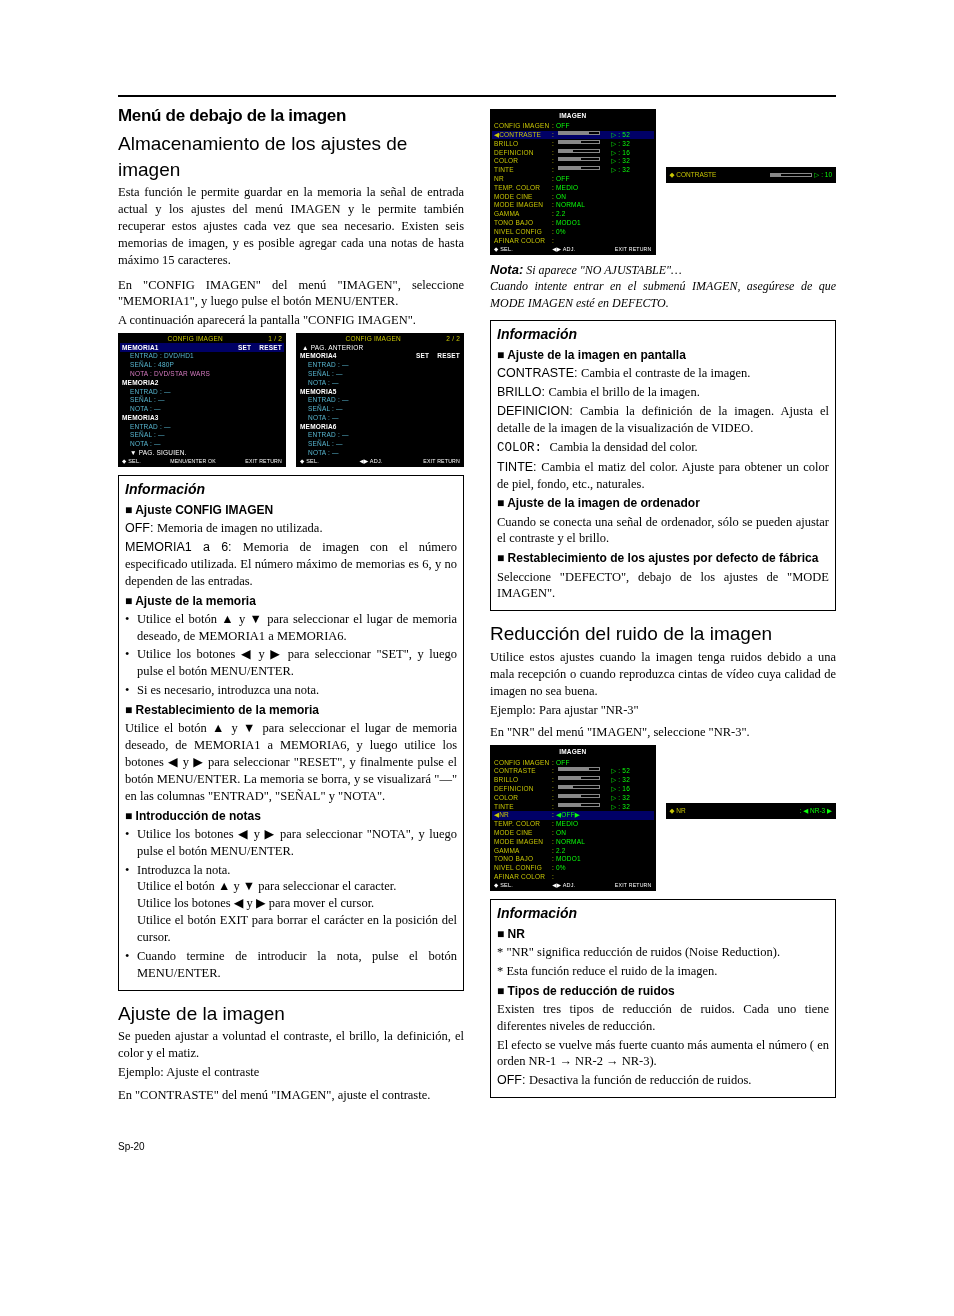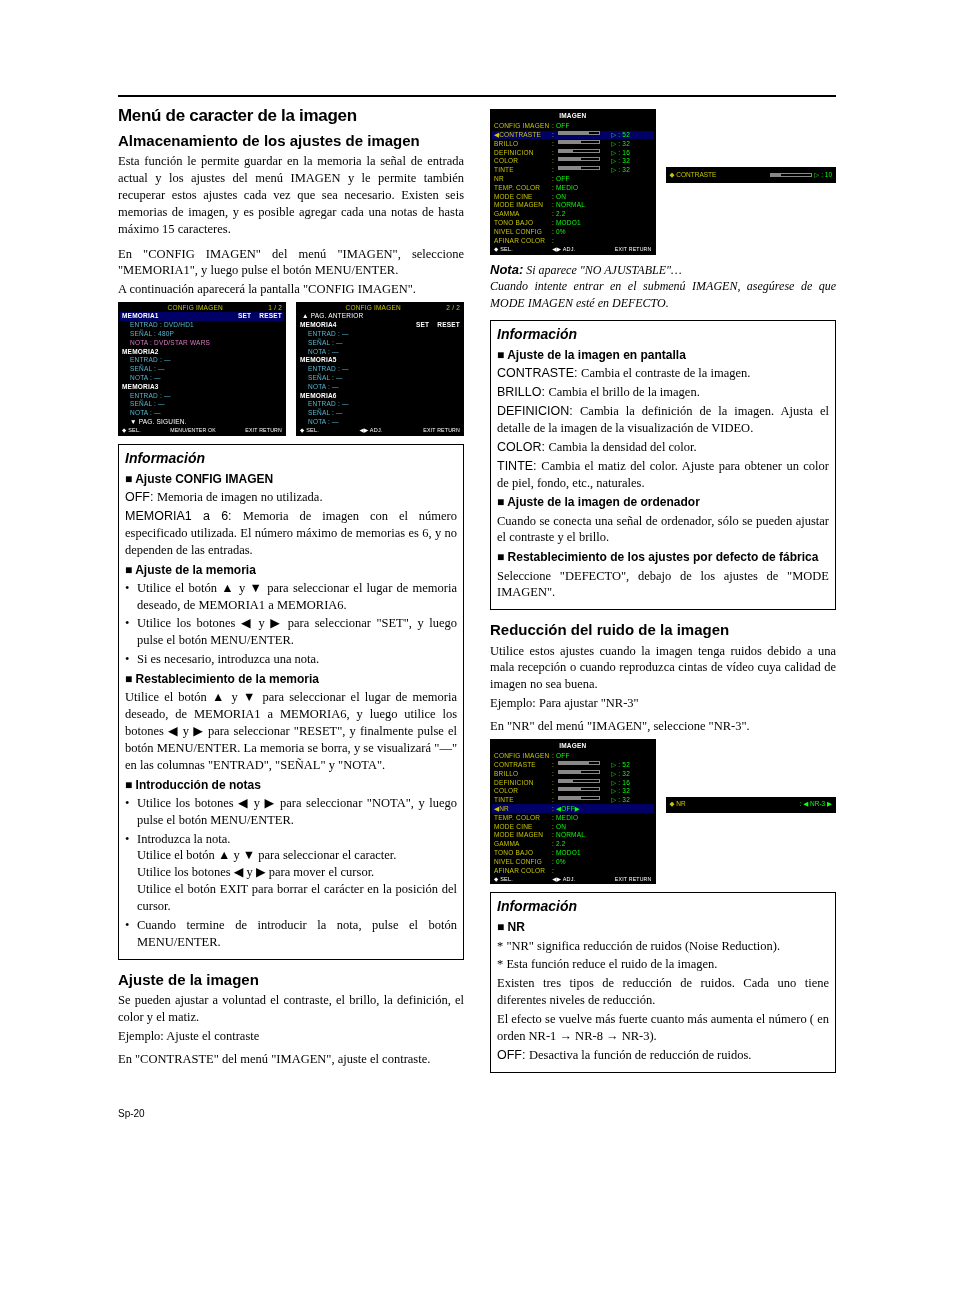--- a/index.html
+++ b/index.html
@@ -24,22 +24,22 @@
   .col { flex: 1; min-width: 0; }
   h1 {
     font-family: Arial, Helvetica, sans-serif;
     font-weight: 900;
     font-size: 17px;
     letter-spacing: -0.3px;
     margin-bottom: 2px;
   }
   h2 {
     font-family: Arial, Helvetica, sans-serif;
-    font-weight: bold;
-    font-size: 15px;
+    font-weight: normal;
+    font-size: 19px;
     margin: 3px 0 1px 0;
   }
   p { text-align: justify; margin: 2px 0; }
   .info-box {
     border: 1px solid #000;
     padding: 4px 6px 6px 6px;
     margin-top: 8px;
   }
   .info-title {
     font-family: Arial, Helvetica, sans-serif;
@@ -114,21 +114,21 @@
   .osd-side .sv { color:#0aff0a;}
   .img-pair { display:flex; gap:10px; align-items:flex-start; margin:4px 0;}
 </style>
 </head>
 <body>
 
 <div class="hr-top"></div>
 <div class="cols">
 
   <div class="col">
-    <h1>Menú de caracter de la imagen</h1>
+    <h1>Menú de debajo de la imagen</h1>
     <h2>Almacenamiento de los ajustes de imagen</h2>
     <p>Esta función le permite guardar en la memoria la señal de entrada actual y los ajustes del menú IMAGEN y le permite también recuperar estos ajustes cada vez que sea necesario. Existen seis memorias de imagen, y es posible agregar cada una notas de hasta máximo 15 caracteres.</p>
     <p style="margin-top:8px">En "CONFIG IMAGEN" del menú "IMAGEN", seleccione "MEMORIA1", y luego pulse el botón MENU/ENTER.</p>
     <p>A continuación aparecerá la pantalla "CONFIG IMAGEN".</p>
 
     <div class="menu-pair">
       <div class="osd osd-wide">
         <div class="hd">
             <span></span>
             <span>CONFIG IMAGEN</span>
@@ -339,21 +339,21 @@
       <span class="nota-label">Nota:</span><span class="nota-rest"> Si aparece "NO AJUSTABLE"…</span><br>
       <span class="nota-rest">Cuando intente entrar en el submenú IMAGEN, asegúrese de que MODE IMAGEN esté en DEFECTO.</span>
     </p>
 
     <div class="info-box">
       <div class="info-title">Información</div>
       <div class="sub">■ Ajuste de la imagen en pantalla</div>
       <p><span style="font-family:Arial">CONTRASTE: </span><span>Cambia el contraste de la imagen.</span></p>
       <p><span style="font-family:Arial">BRILLO: </span><span>Cambia el brillo de la imagen.</span></p>
       <p><span style="font-family:Arial">DEFINICION: </span><span>Cambia la definición de la imagen. Ajusta el detalle de la imagen de la visualización de VIDEO.</span></p>
-      <p><span style="font-family:Liberation Sans, sans-serif">COLOR: </span><span>Cambia la densidad del color.</span></p>
+      <p><span style="font-family:Liberation Mono, monospace">COLOR: </span><span>Cambia la densidad del color.</span></p>
       <p><span style="font-family:Arial">TINTE: </span><span>Cambia el matiz del color. Ajuste para obtener un color de piel, fondo, etc., naturales.</span></p>
       <div class="sub">■ Ajuste de la imagen de ordenador</div>
       <p>Cuando se conecta una señal de ordenador, sólo se pueden ajustar el contraste y el brillo.</p>
       <div class="sub">■ Restablecimiento de los ajustes por defecto de fábrica</div>
       <p>Seleccione "DEFECTO", debajo de los ajustes de "MODE IMAGEN".</p>
     </div>
 
     <h2 style="margin-top:10px">Reducción del ruido de la imagen</h2>
     <p>Utilice estos ajustes cuando la imagen tenga ruidos debido a una mala recepción o cuando reproduzca cintas de vídeo cuya calidad de imagen no sea buena.</p>
     <p>Ejemplo: Para ajustar "NR-3"</p>
@@ -447,20 +447,21 @@
         <span class="sl" style="color:#c8c604"><span>◆</span> <span>NR</span></span>
         <span class="sv">: <span>◀ NR-3 ▶</span></span>
       </div>
     </div>
 
     <div class="info-box">
       <div class="info-title">Información</div>
       <div class="sub">■ NR</div>
       <p>* "NR" significa reducción de ruidos (Noise Reduction).</p>
       <p>* Esta función reduce el ruido de la imagen.</p>
+      <div class="sub">■ Tipos de reducción de ruidos</div>
       <p>Existen tres tipos de reducción de ruidos. Cada uno tiene diferentes niveles de reducción.</p>
-      <p>El efecto se vuelve más fuerte cuanto más aumenta el número ( en orden NR-1 → NR-8 → NR-3).</p>
+      <p>El efecto se vuelve más fuerte cuanto más aumenta el número ( en orden NR-1 → NR-2 → NR-3).</p>
       <p><span style="font-family:Arial">OFF: </span><span>Desactiva la función de reducción de ruidos.</span></p>
     </div>
   </div>
 </div>
 
 <div class="pagefoot">Sp-20</div>
 
 </body></html>

